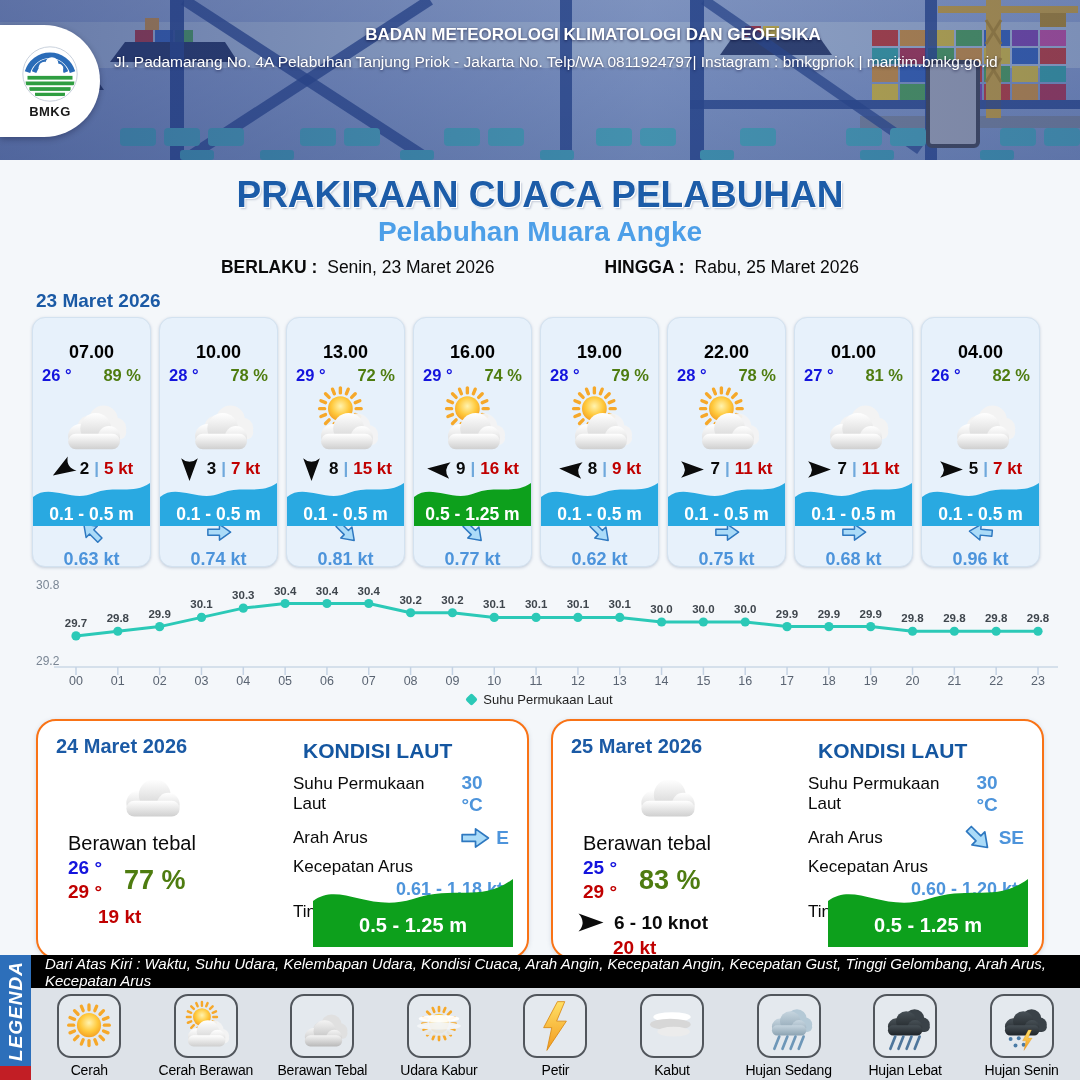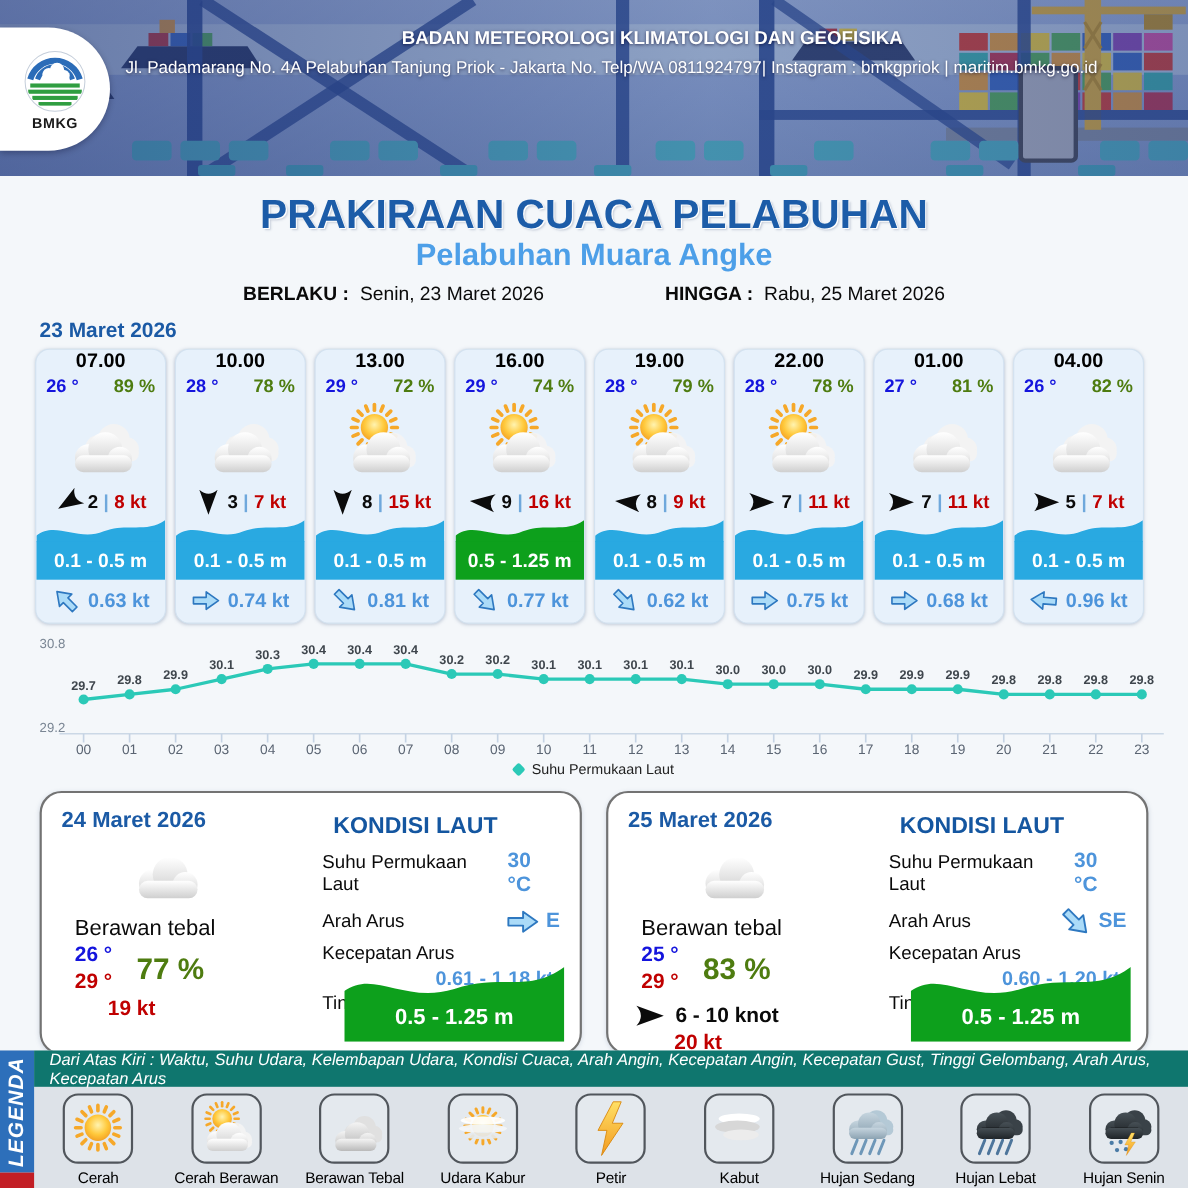--- a/index.html
+++ b/index.html
@@ -24,48 +24,48 @@
   .title-sub{text-align:center;font-size:28px;font-weight:bold;color:#4D9FE8;margin-top:0px;}
   .validity{display:flex;justify-content:center;gap:110px;margin-top:9px;font-size:17.5px;color:#0a0a0a;}
   .v-pair{display:flex;gap:10px;}
   .v-label{font-weight:bold;}
 
   
   .day1-label{margin:12px 0 5px 36px;font-size:19px;font-weight:bold;color:#1B5AA5;}
   .cards{display:flex;gap:8px;padding:0 32px;}
   .fcard{width:119px;height:250px;background:#E7F1FB;border:1px solid #D3E2F0;border-radius:13px;overflow:hidden;
     display:flex;flex-direction:column;box-shadow:0 1px 3px rgba(110,130,160,.35);}
-  .fc-time{text-align:center;font-size:18px;font-weight:bold;color:#000;margin-top:0;}
+  .fc-time{text-align:center;font-size:18px;font-weight:bold;color:#000;margin-top:24px;}
   .fc-row2{display:flex;justify-content:space-between;padding:3px 9px 0;}
   .fc-temp{color:#1414DD;font-weight:bold;font-size:16.5px;}
   .fc-rh{color:#4E7C10;font-weight:bold;font-size:16.5px;}
   .fc-icon{height:82px;display:flex;align-items:center;justify-content:center;}
   .fc-icon svg{width:78px;height:72px;}
   .fc-wind{display:flex;align-items:center;justify-content:center;gap:5px;height:30px;}
   .dart{width:25px;height:21px;overflow:visible;}
   .fc-ws{font-size:17px;font-weight:bold;color:#0a0a0a;}
   .fc-sep{color:#6FA8DC;font-size:17px;font-weight:bold;}
   .fc-gust{color:#C00000;font-weight:bold;font-size:17px;}
   .fc-wave{margin-top:auto;position:relative;height:56px;padding-left:36px;}
   .wave-svg{position:absolute;top:0;left:0;width:100%;height:22px;display:block;}
   .wave-fillbox{position:absolute;top:21px;left:0;right:0;bottom:0;display:flex;align-items:center;justify-content:center;
     color:#fff;font-weight:bold;font-size:17.5px;}
-  .fc-cur{height:40px;display:flex;align-items:center;justify-content:center;gap:7px;}
+  .fc-cur{height:40px;display:flex;align-items:center;justify-content:center;gap:7px;flex-direction:column;}
   .barrow{width:26px;height:22px;overflow:visible;}
   .fc-cs{color:#4D94DB;font-weight:bold;font-size:18px;}
 
   
   .chart-wrap{margin:8px 18px 0;}
   #sstsvg{width:100%;height:116px;display:block;}
   .chart-legend{display:flex;justify-content:center;align-items:center;gap:7px;font-size:13px;color:#222;margin-top:1px;}
   .diamond{width:9px;height:9px;background:#2BC9B7;transform:rotate(45deg);border-radius:2px;}
 
   
   .summary{display:flex;gap:22px;padding:12px 36px 0;}
-  .scard{flex:1;background:#fff;border:2px solid #737373;border-radius:20px;height:240px;position:relative;
+  .scard{flex:1;background:#fff;border:2px solid #f97316;border-radius:20px;height:240px;position:relative;
     padding:12px 16px;box-shadow:0 1px 4px rgba(110,130,160,.25);}
   .s-date{font-size:20px;font-weight:bold;color:#1B5AA5;}
   .s-left{position:absolute;left:18px;top:14px;width:215px;}
   .s-cloud{margin:4px 0 0 48px;width:96px;height:62px;}
   .s-weather{font-size:20px;color:#0a0a0a;margin-top:4px;margin-left:12px;}
   .s-temps{display:flex;align-items:center;gap:22px;margin-left:12px;margin-top:2px;}
   .s-tmin{color:#1414DD;font-weight:bold;font-size:19px;}
   .s-tmax{color:#C00000;font-weight:bold;font-size:19px;margin-top:2px;}
   .s-rh{color:#4E7C10;font-weight:bold;font-size:27px;}
   .s-wind{display:flex;align-items:center;gap:9px;font-size:19px;font-weight:bold;color:#0a0a0a;margin:8px 0 0 6px;}
@@ -80,21 +80,21 @@
   .k-speed{color:#4D94DB;font-weight:bold;font-size:18px;text-align:right;margin-top:2px;padding-right:6px;}
   .k-wavebox{position:absolute;right:-4px;bottom:-2px;width:200px;height:72px;}
   .k-wavebox svg{position:absolute;inset:0;width:100%;height:100%;}
   .k-wavetext{position:absolute;left:0;right:0;bottom:10px;text-align:center;color:#fff;font-weight:bold;font-size:20px;}
 
   
   .legend{position:absolute;left:0;right:0;bottom:0;height:125px;background:#DDE2E8;}
   .lg-band{position:absolute;left:0;top:0;bottom:14px;width:31px;background:#2D6FBA;display:flex;align-items:center;justify-content:center;}
   .lg-band span{transform:rotate(-90deg);color:#fff;font-weight:bold;font-style:italic;font-size:19px;letter-spacing:1px;white-space:nowrap;}
   .lg-band-red{position:absolute;left:0;bottom:0;width:31px;height:14px;background:#C21E25;}
-  .lg-strip{position:absolute;left:31px;right:0;top:0;height:33px;background:#0f766e;color:#fff;font-style:italic;
+  .lg-strip{position:absolute;left:31px;right:0;top:0;height:33px;background:#000000;color:#fff;font-style:italic;
     font-size:15px;display:flex;align-items:center;padding-left:14px;}
   .lg-items{position:absolute;left:31px;right:0;top:33px;bottom:0;display:flex;justify-content:space-around;align-items:flex-start;padding-top:6px;}
   .lg-item{display:flex;flex-direction:column;align-items:center;width:95px;}
   .lg-box{width:64px;height:64px;border:2px solid #51565C;border-radius:14px;display:flex;align-items:center;justify-content:center;background:#E4E9EE;}
   .lg-box svg{width:54px;height:52px;}
   .lg-label{font-size:14px;color:#000;margin-top:4px;white-space:nowrap;letter-spacing:-0.2px;}
   .hidden-defs{position:absolute;width:0;height:0;overflow:hidden;}
 </style>
 </head>
 <body>
@@ -378,21 +378,21 @@
       <svg viewBox="0 0 64 64">
           <use href="#icon-berawan"></use>
         </svg>
     </div>
     <div class="fc-wind">
       <svg class="dart" viewBox="-14 -12 28 24">
           <use href="#dart" transform="rotate(148)"></use>
         </svg>
       <span class="fc-ws">2</span>
       <span class="fc-sep">|</span>
-      <span class="fc-gust">8 kt</span>
+      <span class="fc-gust">5 kt</span>
     </div>
     <div class="fc-wave">
       <svg class="wave-svg" viewBox="0 0 122 22" preserveAspectRatio="none">
         <path d="M0,16 C18,2 40,22 64,12 C86,4 104,14 122,2 L122,22 L0,22 Z" fill="#29A9E1"></path>
       </svg>
       <div class="wave-fillbox" style="background: rgb(41, 169, 225);">
           <span>0.1 - 0.5 m</span>
         </div>
     </div>
     <div class="fc-cur">

